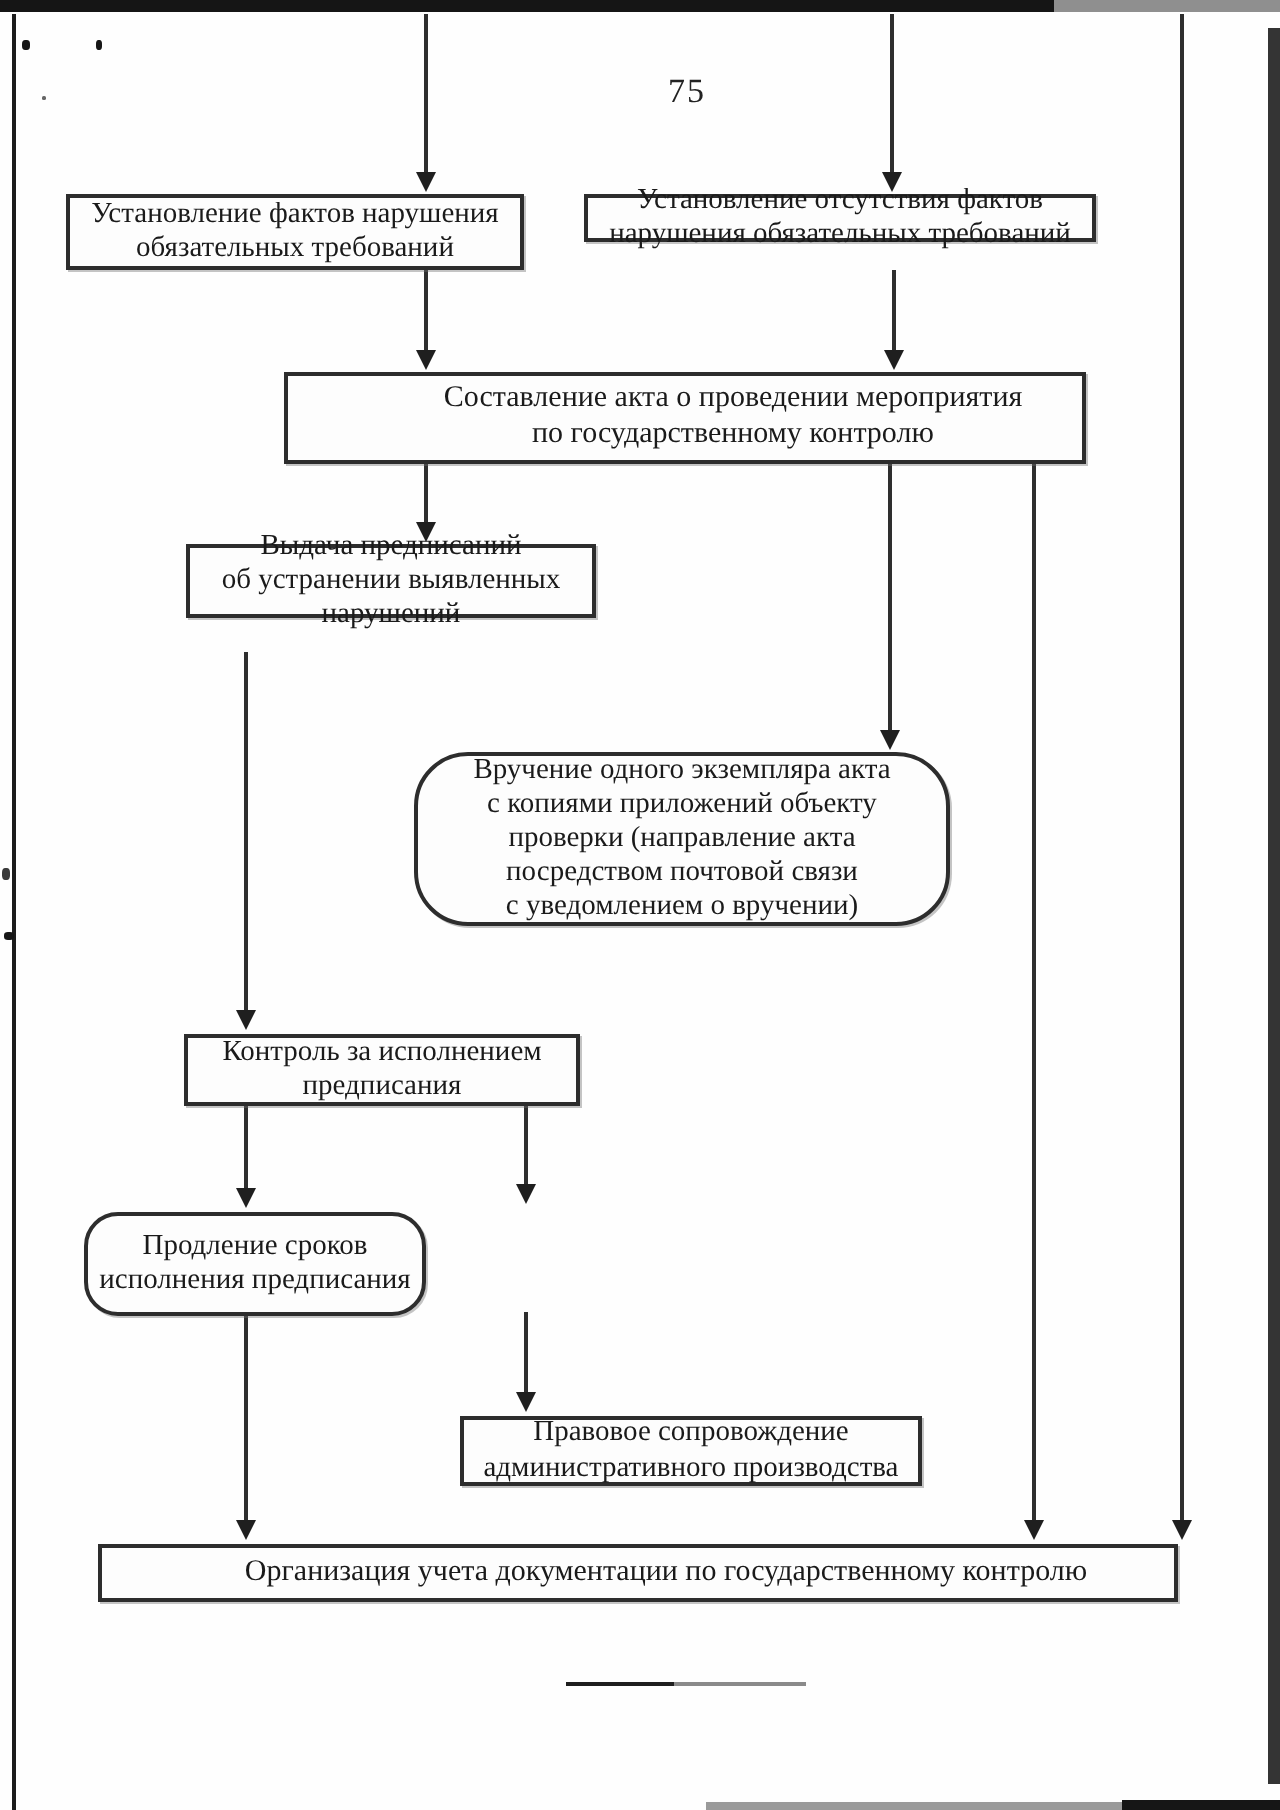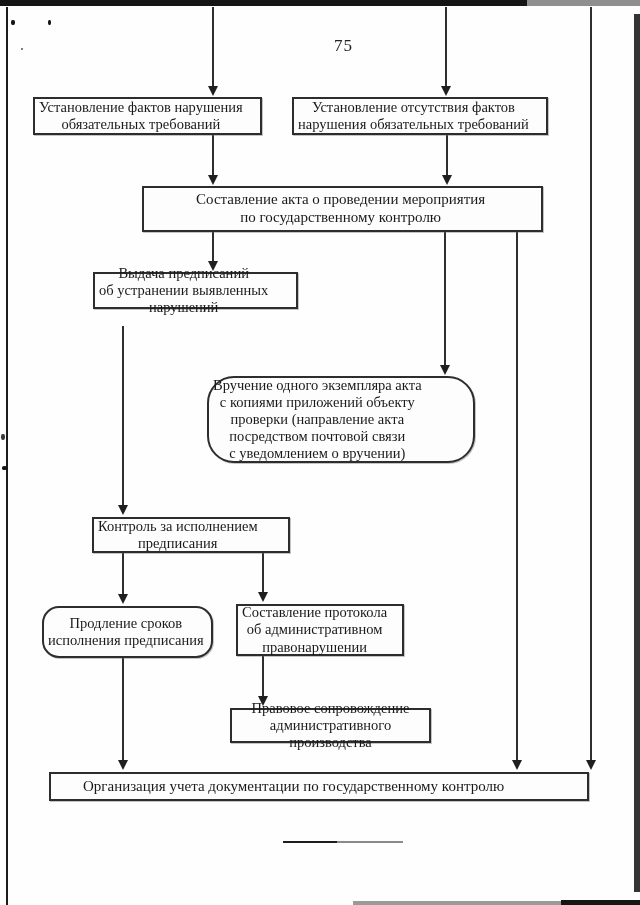--- a/index.html
+++ b/index.html
@@ -18,21 +18,21 @@
     font-size:17px;
     letter-spacing:1px;
     color:#222;
   }
   
   .node{
     position:absolute;
     border:2px solid #2d2d2d;
     background:#fdfdfd;
     box-shadow:1px 1px 0 rgba(110,110,110,.4);
-    display:flex;align-items:center;justify-content:flex-start;
+    display:flex;align-items:center;justify-content:center;
     text-align:center;
     box-sizing:border-box;
   }
   .node span{
     display:block;
     white-space:pre-line;
     font-size:14.5px;
     line-height:1.18;
     padding:1px 4px;
   }
@@ -113,21 +113,21 @@
   <div class="arrowhead" style="left:258px;top:696px;"></div>
 
   <div class="vline" style="left:122px;top:658px;height:103px;"></div>
   <div class="arrowhead" style="left:118px;top:760px;"></div>
 
   <div class="node" style="left:33px;top:97px;width:229px;height:38px;">
     <span>Установление фактов нарушения
 обязательных требований</span>
   </div>
 
-  <div class="node" style="left:292px;top:97px;width:256px;height:38px;">
+  <div class="node" style="left:292px;top:97px;width:256px;height:24px;">
     <span>Установление отсутствия фактов
 нарушения обязательных требований</span>
   </div>
 
   <div class="node wide" style="left:142px;top:186px;width:401px;height:46px;padding-left:48px;">
     <span>Составление акта о проведении мероприятия
 по государственному контролю</span>
   </div>
 
   <div class="node" style="left:93px;top:272px;width:205px;height:37px;">
@@ -147,27 +147,22 @@
   <div class="node" style="left:92px;top:517px;width:198px;height:36px;">
     <span>Контроль за исполнением
 предписания</span>
   </div>
 
   <div class="node" style="left:42px;top:606px;width:171px;height:52px;border-radius:17px;">
     <span>Продление сроков
 исполнения предписания</span>
   </div>
 
-  <div class="node" style="left:236px;top:604px;width:168px;height:52px;">
-    <span>Составление протокола
-об административном
-правонарушении</span>
-  </div>
 
-  <div class="node" style="left:230px;top:708px;width:201px;height:35px;">
+  <div class="node" style="left:230px;top:708px;width:231px;height:35px;">
     <span>Правовое сопровождение
 административного производства</span>
   </div>
 
   <div class="node wide" style="left:49px;top:772px;width:540px;height:29px;padding-left:28px;">
     <span>Организация учета документации по государственному контролю</span>
   </div>
 
   <div class="divider" style="left:283px;top:841px;width:120px;"></div>
 

